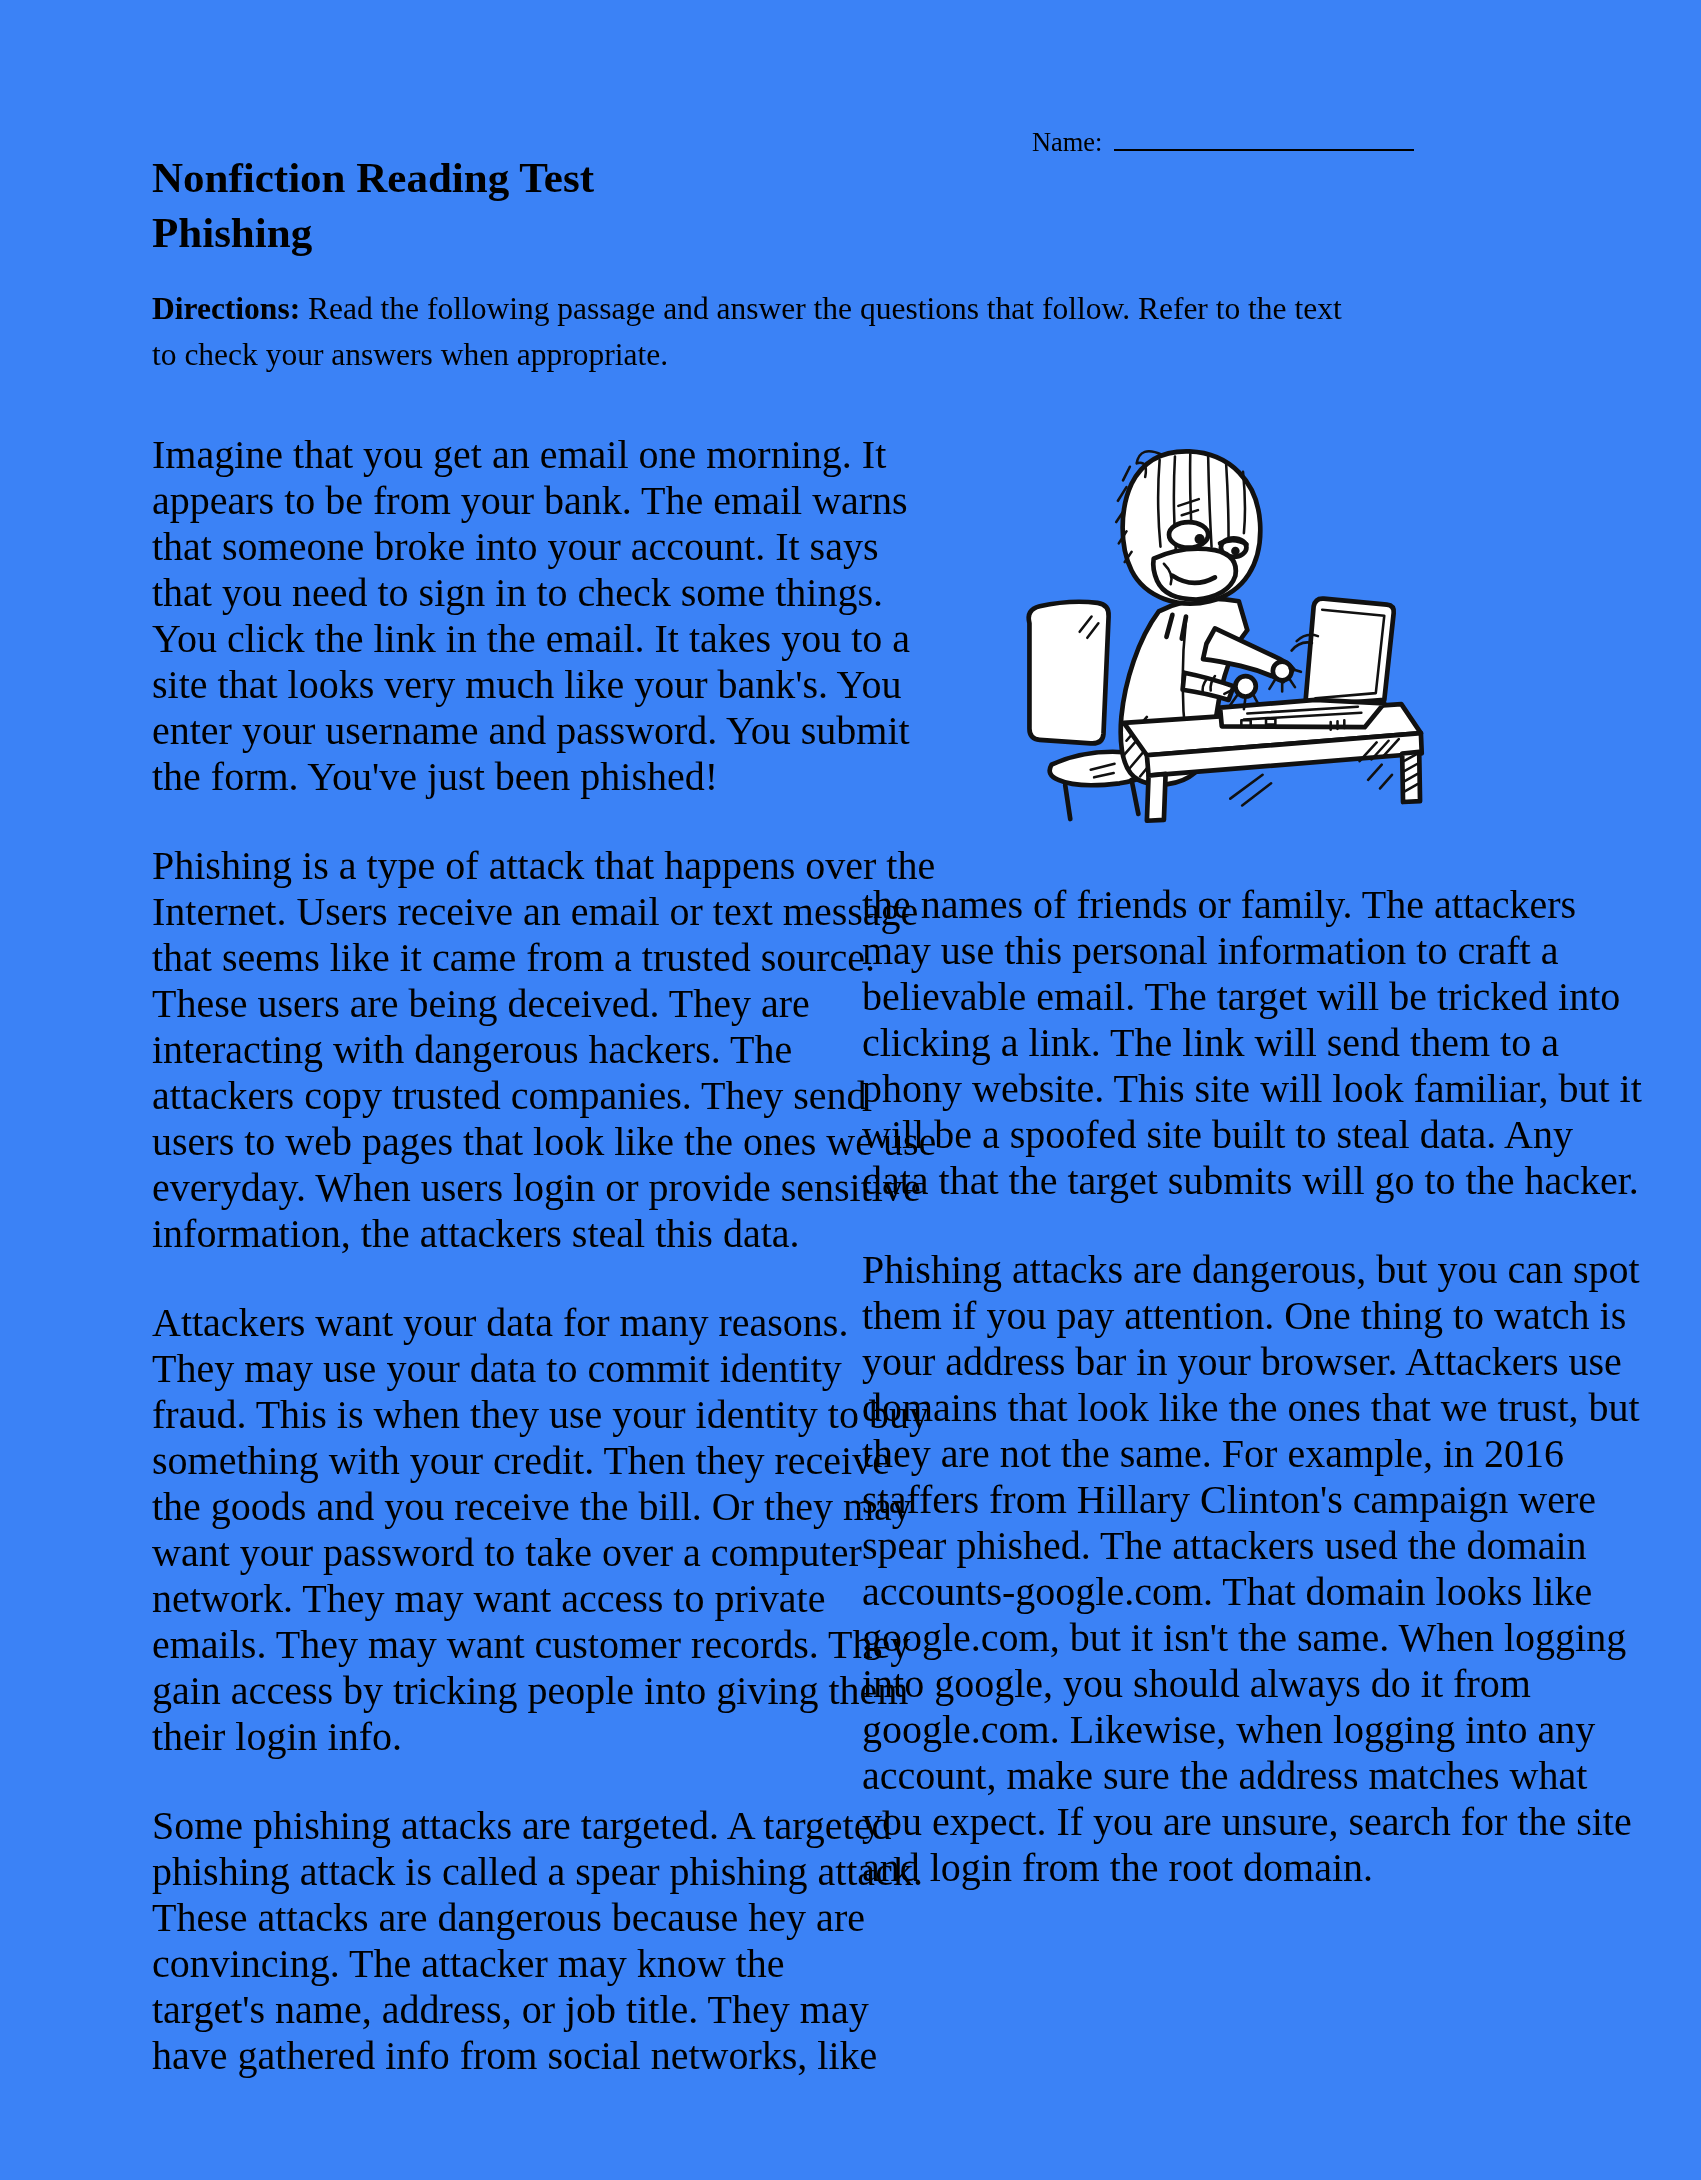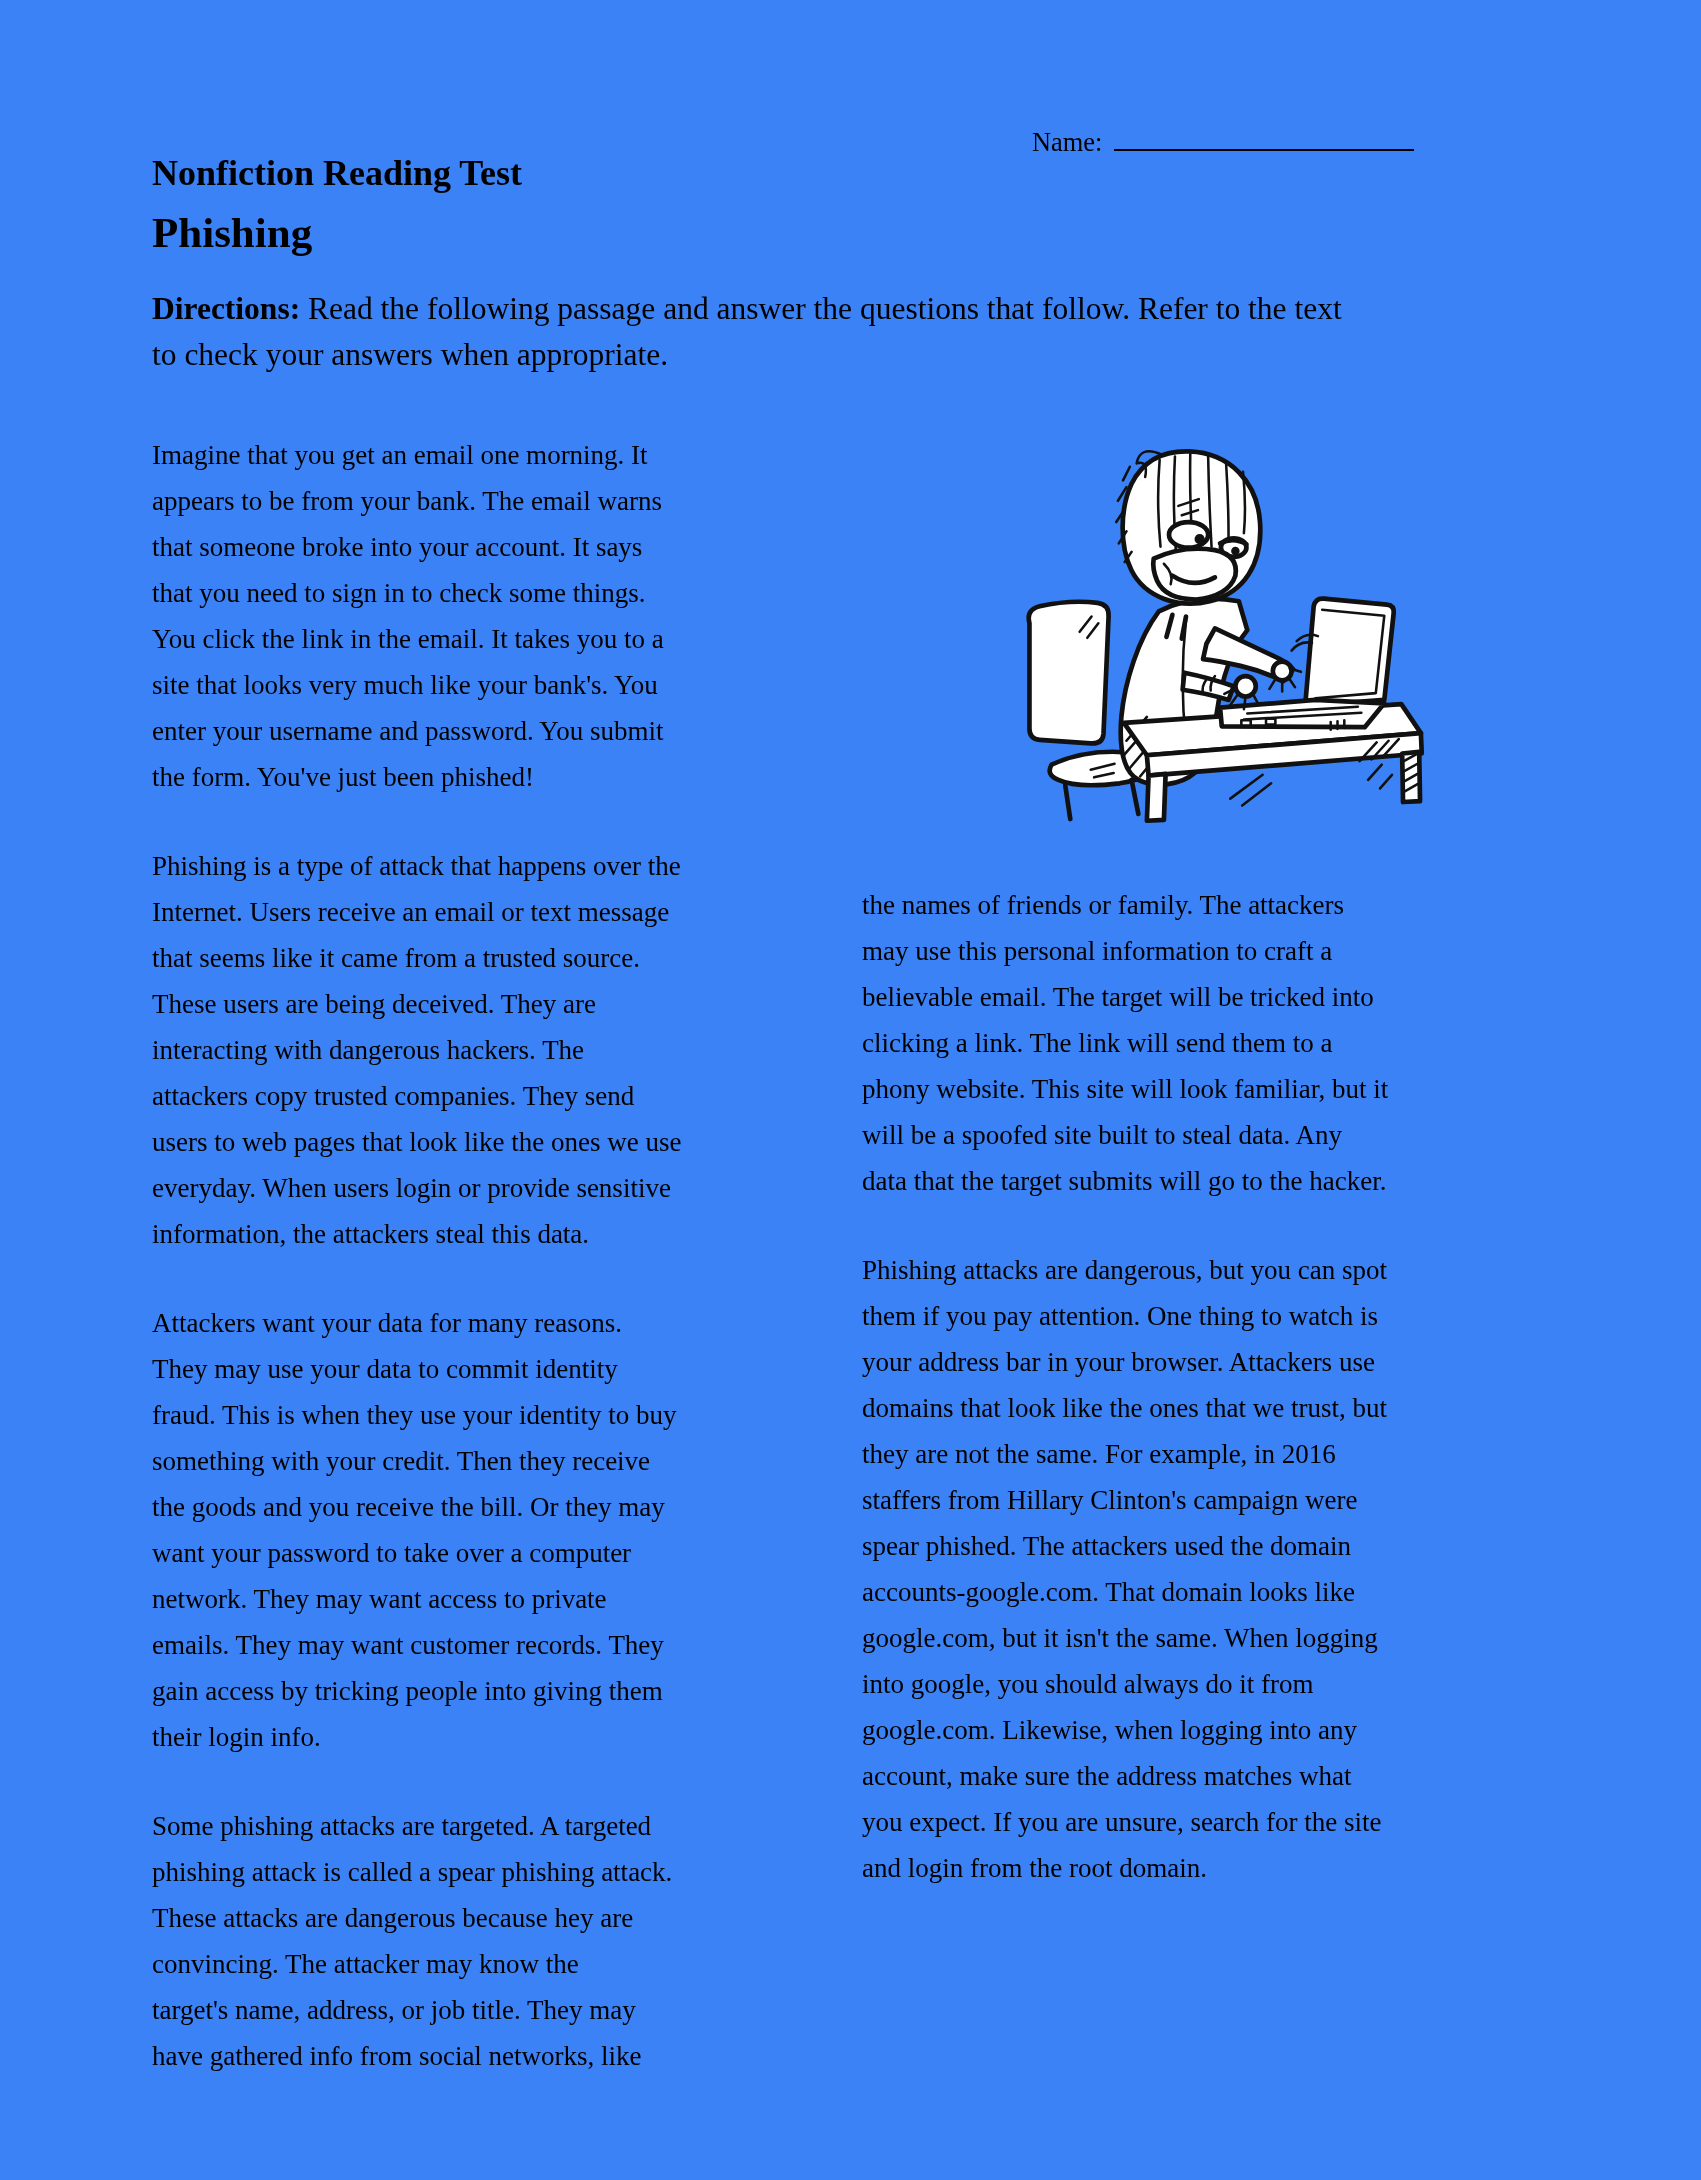--- a/index.html
+++ b/index.html
@@ -10,30 +10,30 @@
     font-family:"Liberation Serif","DejaVu Serif",serif;
     color:#000;
     overflow:hidden;
   }
   .abs{position:absolute;}
   .name-row{left:1032px;top:122px;font-size:26.4px;white-space:nowrap;}
   .name-blank{
     display:inline-block;width:300px;height:27px;
     border-bottom:2.6px solid #000;margin-left:12px;vertical-align:baseline;
   }
-  .title{left:152px;top:154px;font-size:36px;font-weight:bold;line-height:1.1;margin:0;}
+  .title{left:152px;top:154px;font-size:43px;font-weight:bold;line-height:1.1;margin:0;}
   .subtitle{left:152px;top:209px;font-size:43px;font-weight:bold;line-height:1.1;margin:0;}
   .directions{left:152px;top:286px;width:1516px;font-size:31.5px;line-height:46px;}
   .directions .dlabel{font-weight:bold;}
   .directions .dtext{white-space:pre;}
   .col{width:733px;}
   .col-left{left:152px;top:432px;}
   .col-right{left:862px;top:882px;}
   .para{
-    font-size:27px;line-height:46px;
+    font-size:40px;line-height:46px;
     white-space:pre;margin:0 0 43px 0;
   }
   .illustration{left:992px;top:400px;}
   svg .ln{fill:none;stroke:#111;stroke-width:5.5;stroke-linecap:round;stroke-linejoin:round;}
   svg .ln-thin{fill:none;stroke:#111;stroke-width:3;stroke-linecap:round;stroke-linejoin:round;}
   svg .wh{fill:#fff;stroke:#111;stroke-width:5.5;stroke-linecap:round;stroke-linejoin:round;}
   svg .blk{fill:#111;stroke:none;}
 </style>
 </head>
 <body>

